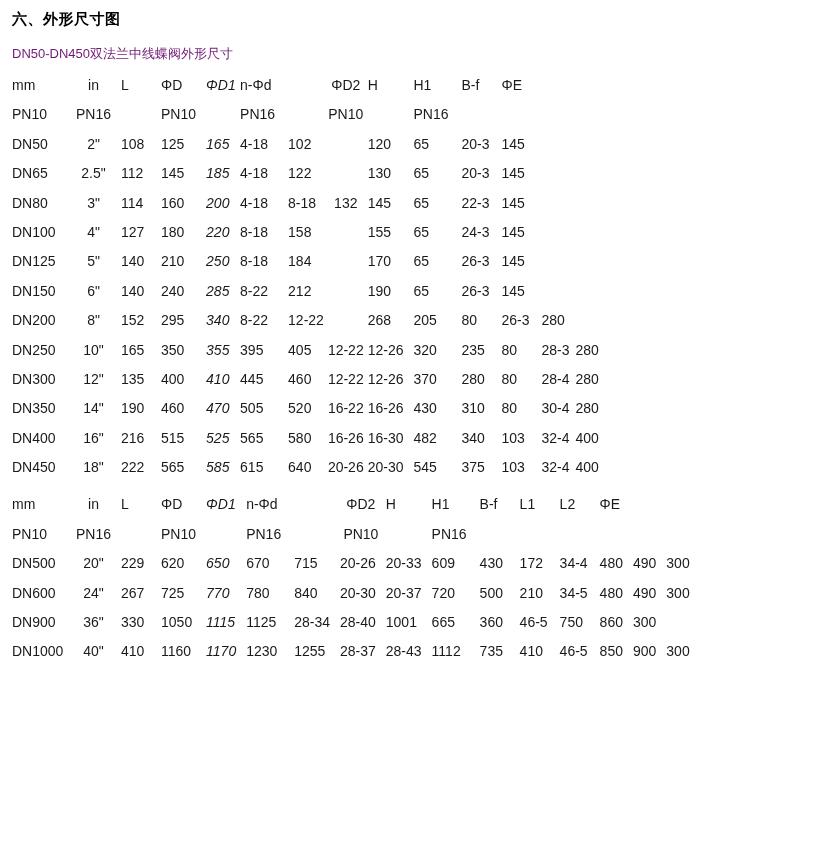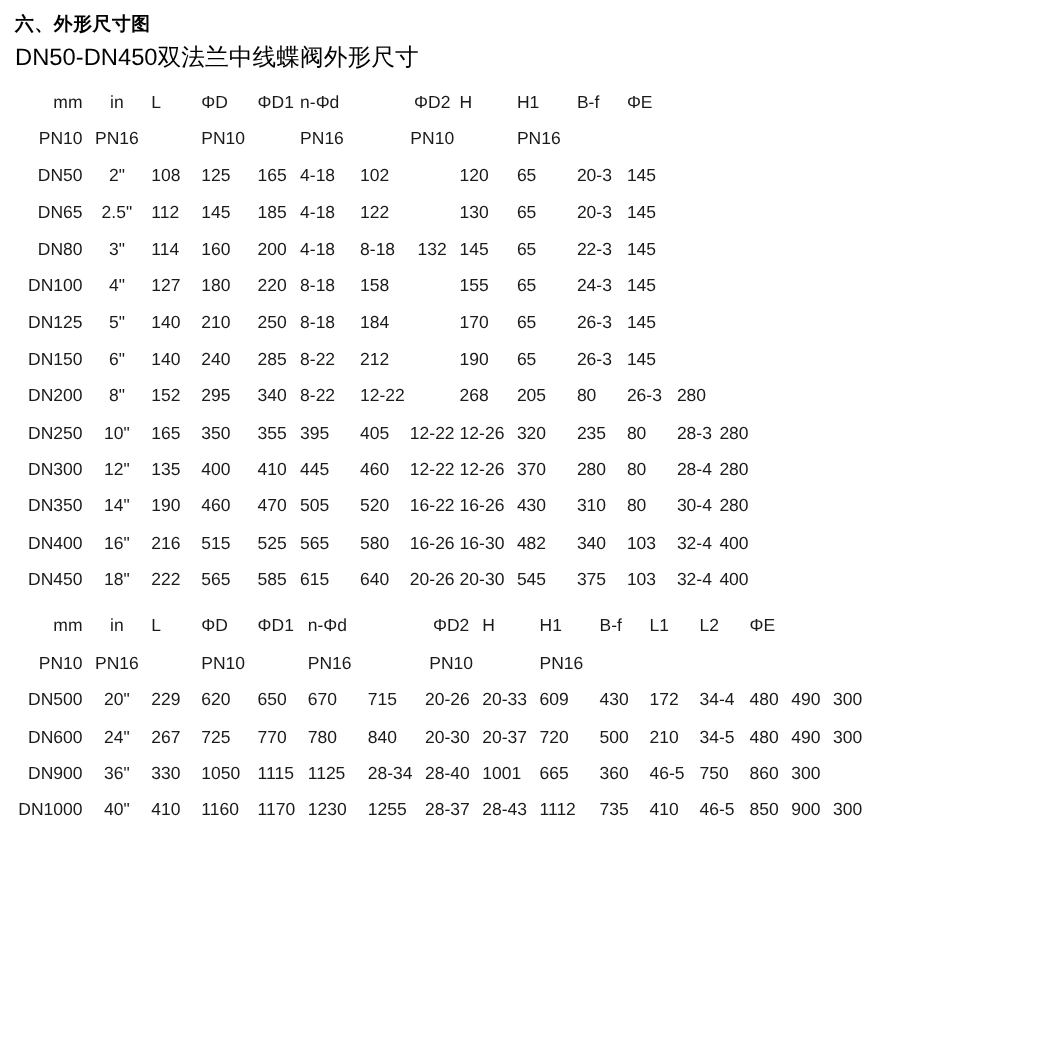--- a/index.html
+++ b/index.html
@@ -23,46 +23,46 @@
     box-sizing: border-box;
   }
   .section-title {
     font-size: 15px;
     font-weight: bold;
     color: #000;
     margin: 10px 0 0 12px;
     letter-spacing: 0.5px;
   }
   .table-caption {
-    font-size: 19px;
-    color: #000000;
-    margin: 4px 0 0 12px;
+    font-size: 13px;
+    color: #701a75;
+    margin: 16px 0 0 12px;
   }
   table.dim {
     border-collapse: collapse;
     margin-left: 12px;
     margin-top: 8px;
     font-size: 14px;
     color: #1a1a1a;
   }
   table.dim td {
     border: none;
     padding: 7px 4px 7px 0;
     white-space: nowrap;
     vertical-align: bottom;
     line-height: 1.1;
   }
   table.dim td.sp {
     padding-right: 10px;
   }
-  .c0 { min-width: 54px; text-align: right; }
+  .c0 { min-width: 54px; }
   .c1 { min-width: 30px; text-align: center; }
   .c2 { min-width: 30px; }
   .c3 { min-width: 30px; }
-  .c4 { min-width: 30px; }
+  .c4 { min-width: 30px; font-style: italic; }
   .c5 { min-width: 38px; }
   .c6 { min-width: 30px; }
   .c7 { min-width: 30px; text-align: center; }
   .c8 { min-width: 26px; }
   .c9 { min-width: 38px; }
   .c10 { min-width: 30px; }
   .c11 { min-width: 30px; }
   .c12 { min-width: 30px; }
   .hdr td { font-size: 14px; }
 </style>

